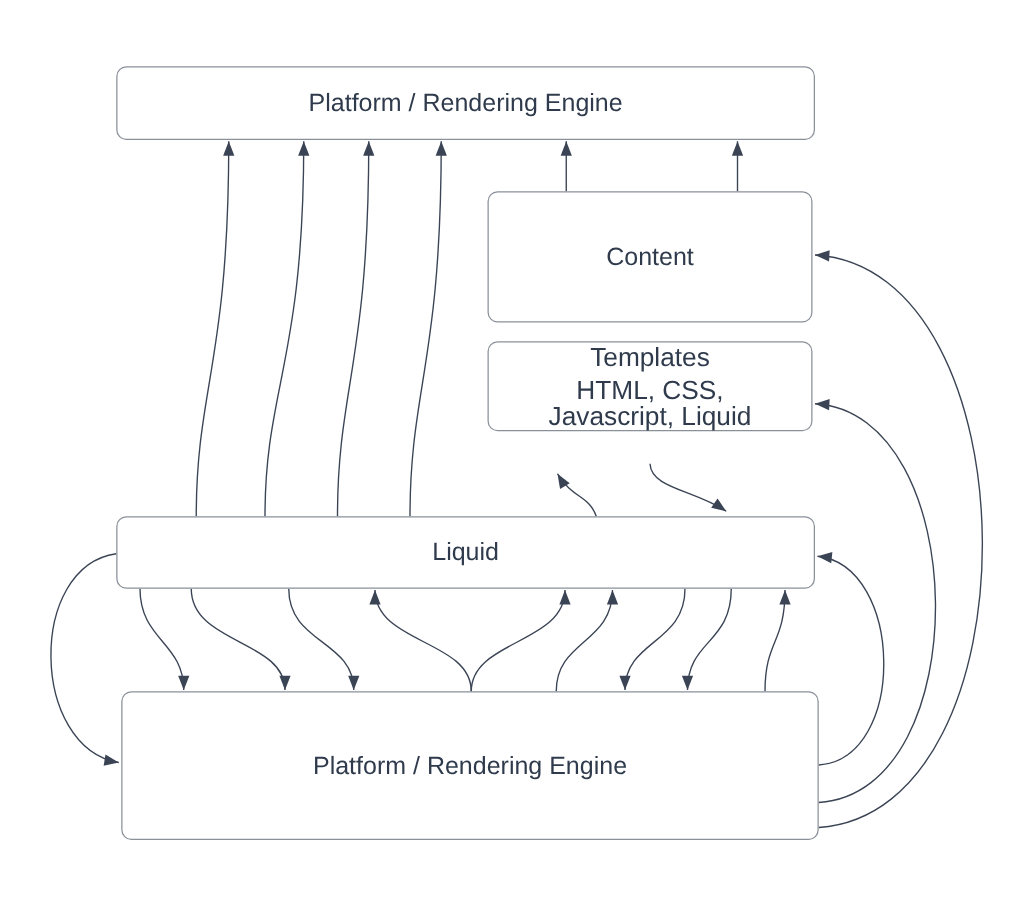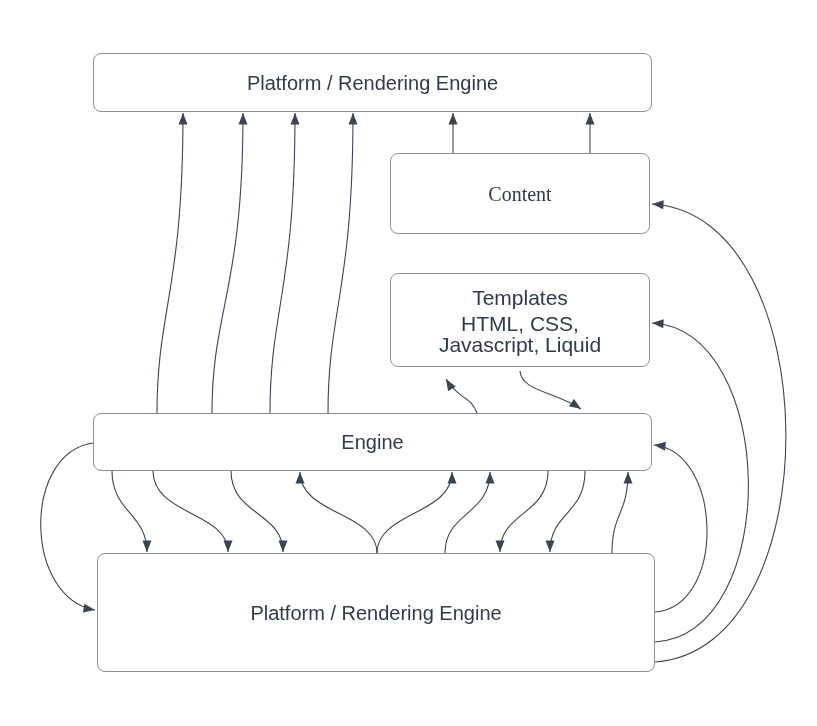--- a/index.html
+++ b/index.html
@@ -28,22 +28,22 @@
     flex-direction:column;
     align-items:center;
     justify-content:center;
     text-align:center;
     color:var(--text);
   }
   .node .label{font-size:20px;line-height:24px;}
   .node .title{font-size:21px;line-height:26px;}
   .node .subtitle{font-size:21px;line-height:21px;max-width:200px;margin-top:2px;}
   #node-platform-top   {left:93px; top:53px;  width:559px;height:59px;}
-  #node-content        {left:390px;top:153px; width:260px;height:81px;font-family:Liberation Serif, serif;}
-  #node-templates      {left:390px;top:273px; width:260px;height:94px;}
+  #node-content        {left:390px;top:153px; width:260px;height:105px;}
+  #node-templates      {left:390px;top:273px; width:260px;height:72px;}
   #node-plugins        {left:93px; top:413px; width:559px;height:58px;}
   #node-platform-bottom{left:97px; top:553px; width:558px;height:119px;}
   .edge{fill:none;stroke:var(--edge);stroke-width:1.1px;}
   #arrowhead path{fill:var(--edge);}
 </style>
 </head>
 <body>
 
 <div id="canvas">
 
@@ -90,20 +90,20 @@
   <div class="node" id="node-content">
     <span class="label">Content</span>
   </div>
 
   <div class="node" id="node-templates">
     <span class="title">Templates</span>
     <span class="subtitle">HTML, CSS, Javascript, Liquid</span>
   </div>
 
   <div class="node" id="node-plugins">
-    <span class="label">Engine</span>
+    <span class="label">Liquid</span>
   </div>
 
   <div class="node" id="node-platform-bottom">
     <span class="label">Platform / Rendering Engine</span>
   </div>
 
 </div>
 
 </body></html>

